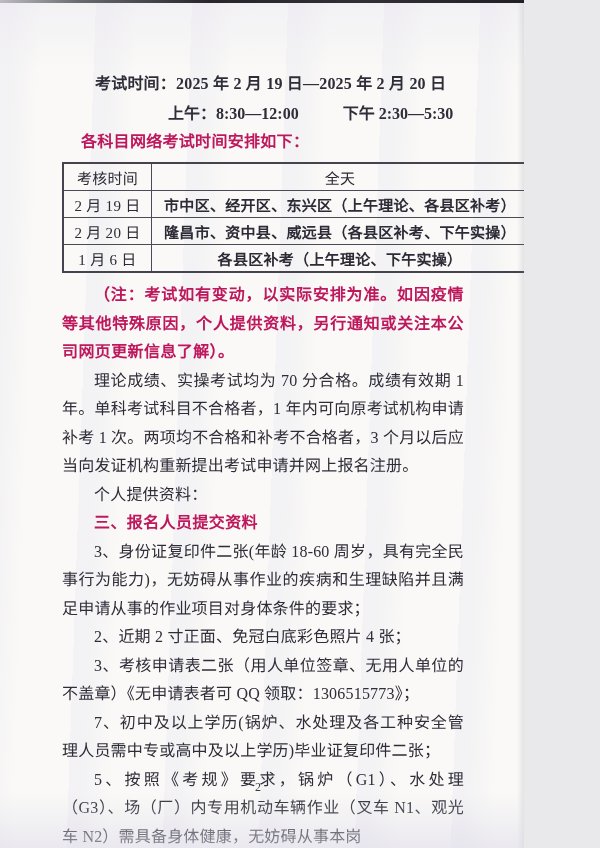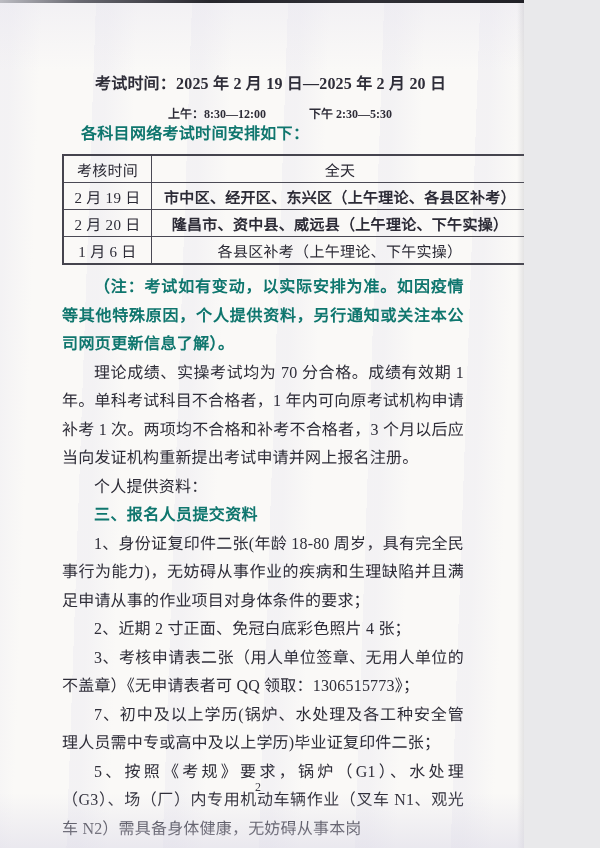--- a/index.html
+++ b/index.html
@@ -42,31 +42,32 @@
   .content{
     position:relative;
     padding:74px 60px 0 62px;
     z-index:1;
   }
   p{margin:0;}
   .serif-strong{font-weight:600;}
   .heiti{
     font-family:"Liberation Sans","DejaVu Sans",sans-serif;
     font-weight:bold;
-    color:#0f766e;
+    color:#be185d;
   }
   .exam-time{
     font-size:16px;line-height:20px;
     padding-left:33px;
     margin-bottom:10px;
     letter-spacing:.2px;
   }
   .sessions{
-    font-size:12px;line-height:20px;
+    font-size:16px;line-height:20px;
     padding-left:106px;
+    margin-bottom:8px;
   }
   .sessions .afternoon{margin-left:40px;}
   .schedule-intro{
     font-size:16px;line-height:20px;
     padding-left:19px;
     margin-bottom:10px;
     letter-spacing:.3px;
   }
   table.schedule{
     border-collapse:collapse;
@@ -80,21 +81,21 @@
     text-align:center;
     vertical-align:middle;
     font-size:15px;
     font-weight:500;
     padding:0 2px;
     letter-spacing:.3px;
     color:#2c2b36;
   }
   table.schedule .col-date{width:83px;font-family:Liberation Serif, serif;}
   table.schedule tbody td.region{font-weight:600;}
-  table.schedule tbody tr:last-child td.region{font-weight:400;margin-top:23px;}
+  table.schedule tbody tr:last-child td.region{font-weight:700;margin-top:23px;}
   .paragraphs{
     margin-top:8px;
     font-size:16px;
     line-height:28.5px;
     text-align:justify;
   }
   .para{
     text-indent:32px;
     letter-spacing:.2px;
   }
@@ -138,35 +139,35 @@
           <th>全天</th>
         </tr>
       </thead>
       <tbody>
         <tr>
           <td class="col-date">2 月 19 日</td>
           <td class="region">市中区、经开区、东兴区（上午理论、各县区补考）</td>
         </tr>
         <tr>
           <td class="col-date">2 月 20 日</td>
-          <td class="region">隆昌市、资中县、威远县（上午理论、下午实操）</td>
+          <td class="region">隆昌市、资中县、威远县（各县区补考、下午实操）</td>
         </tr>
         <tr>
           <td class="col-date">1 月 6 日</td>
           <td class="region">各县区补考（上午理论、下午实操）</td>
         </tr>
       </tbody>
     </table>
 
     <div class="paragraphs">
       <p class="para heiti">（注：考试如有变动，以实际安排为准。如因疫情等其他特殊原因，个人提供资料，另行通知或关注本公司网页更新信息了解）。</p>
       <p class="para">理论成绩、实操考试均为 70 分合格。成绩有效期 1 年。单科考试科目不合格者，1 年内可向原考试机构申请补考 1 次。两项均不合格和补考不合格者，3 个月以后应当向发证机构重新提出考试申请并网上报名注册。</p>
       <p class="para">个人提供资料：</p>
       <p class="para heiti section-title">三、报名人员提交资料</p>
-      <p class="para">1、身份证复印件二张(年龄 18-80 周岁，具有完全民事行为能力)，无妨碍从事作业的疾病和生理缺陷并且满足申请从事的作业项目对身体条件的要求；</p>
+      <p class="para">3、身份证复印件二张(年龄 18-60 周岁，具有完全民事行为能力)，无妨碍从事作业的疾病和生理缺陷并且满足申请从事的作业项目对身体条件的要求；</p>
       <p class="para">2、近期 2 寸正面、免冠白底彩色照片 4 张；</p>
       <p class="para">3、考核申请表二张（用人单位签章、无用人单位的不盖章）《无申请表者可 QQ 领取：1306515773》；</p>
       <p class="para">7、初中及以上学历(锅炉、水处理及各工种安全管理人员需中专或高中及以上学历)毕业证复印件二张；</p>
       <p class="para">5、按照《考规》要求，锅炉（G1）、水处理（G3）、场（厂）内专用机动车辆作业（叉车 N1、观光车 N2）需具备身体健康，无妨碍从事本岗</p>
     </div>
   </main>
 
   <div class="page-number">2</div>
 </div>
 

